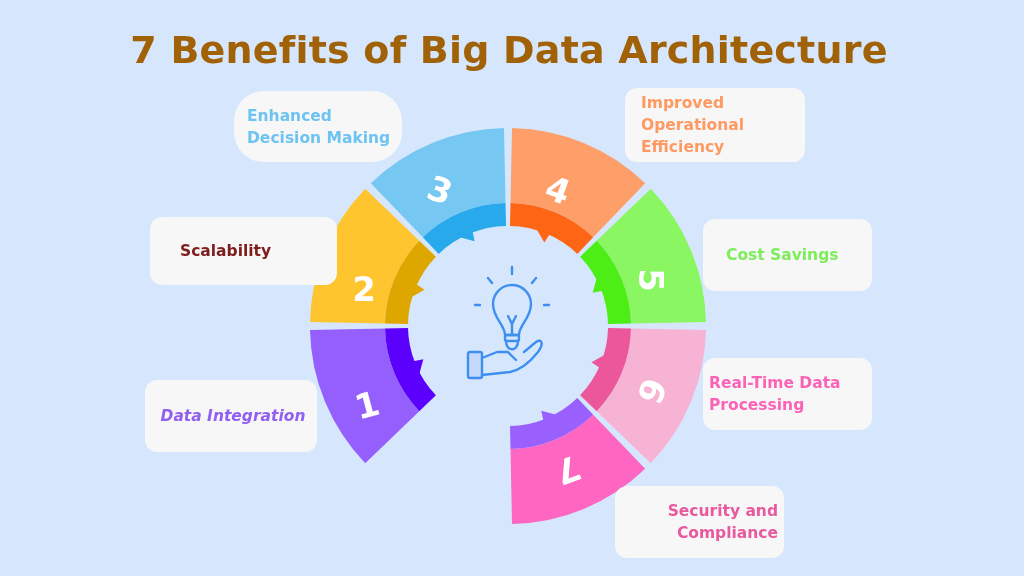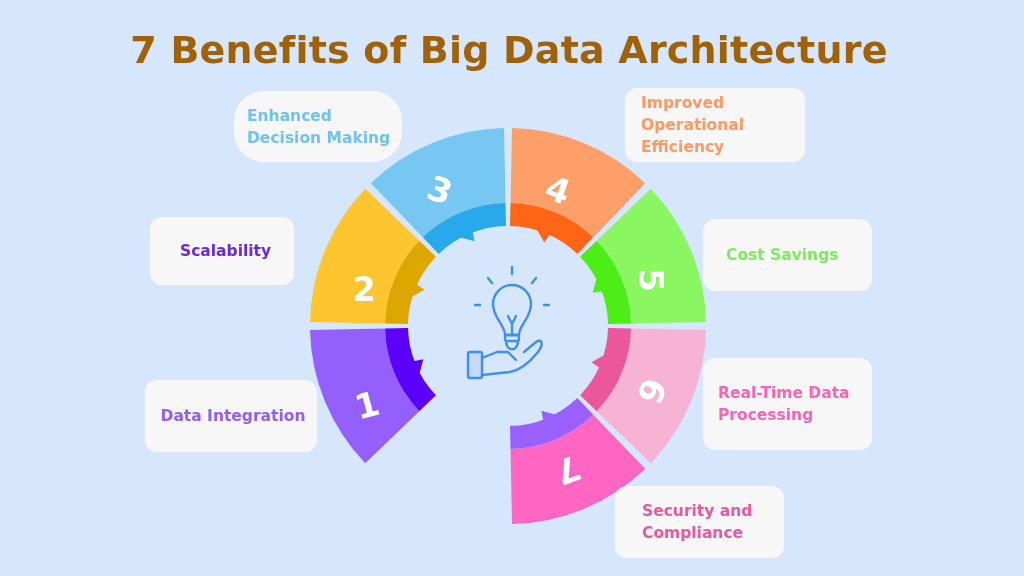--- a/index.html
+++ b/index.html
@@ -90,34 +90,34 @@
     <path d="M505 335 C505 325 493 318 493 304 A19 19 0 1 1 531 304 C531 318 519 325 519 335 Z"></path>
     <path d="M508 316 L512 324 L516 316 M512 324 L512 335"></path>
     <rect x="505" y="335" width="14" height="6" rx="2"></rect>
     <path d="M506 341 C506 352 518 352 518 341"></path>
     <rect x="468" y="352" width="14" height="26" rx="2" fill="#c4d9fb"></rect>
     <path d="M482 358 L497 352 L508 352 L516 360 M482 375 L510 372 C520 370 530 362 538 352 C544 344 542 338 536 342 L524 352"></path>
   </g>
 </svg>
 
 <div id="boxes">
-    <div class="label-box" style="left: 145px; top: 380px; width: 172px; height: 72px; padding-left: 10px; padding-right: 6px; justify-content: center; color: rgb(146, 96, 240);">
+    <div class="label-box" style="left: 145px; top: 380px; width: 172px; height: 72px; padding-left: 10px; padding-right: 6px; justify-content: center; color: rgb(146, 96, 240); font-style: italic;">
       <span>Data Integration</span>
     </div>
-    <div class="label-box" style="left: 150px; top: 217px; width: 144px; height: 68px; padding-left: 30px; padding-right: 6px; justify-content: flex-start; color: #6d28d9;">
+    <div class="label-box" style="left: 150px; top: 217px; width: 187px; height: 68px; padding-left: 30px; padding-right: 6px; justify-content: flex-start; color: #7f1d1d;">
       <span>Scalability</span>
     </div>
     <div class="label-box" style="left: 234px; top: 91px; width: 168px; height: 71px; padding-left: 13px; padding-right: 6px; justify-content: flex-start; color: rgb(110, 195, 241); border-radius: 30px;">
       <span>Enhanced Decision Making</span>
     </div>
     <div class="label-box" style="left: 625px; top: 88px; width: 180px; height: 74px; padding-left: 16px; padding-right: 6px; justify-content: flex-start; color: rgb(254, 154, 97);">
       <span>Improved Operational Efficiency</span>
     </div>
     <div class="label-box" style="left: 703px; top: 219px; width: 169px; height: 72px; padding-left: 23px; padding-right: 5px; justify-content: flex-start; color: rgb(125, 237, 90);">
       <span>Cost Savings</span>
     </div>
-    <div class="label-box" style="left: 703px; top: 358px; width: 169px; height: 92px; padding-left: 15px; padding-right: 6px; justify-content: flex-start; color: rgb(251, 99, 183);">
+    <div class="label-box" style="left: 703px; top: 358px; width: 169px; height: 72px; padding-left: 6px; padding-right: 6px; justify-content: flex-start; color: rgb(251, 99, 183);">
       <span>Real-Time Data Processing</span>
     </div>
-    <div class="label-box" style="left: 615px; top: 486px; width: 169px; height: 72px; padding-left: 27px; padding-right: 6px; justify-content: flex-start; color: rgb(232, 89, 158);">
+    <div class="label-box" style="left: 615px; top: 486px; width: 169px; height: 72px; padding-left: 27px; padding-right: 6px; justify-content: flex-start; color: rgb(232, 89, 158); text-align: right;">
       <span>Security and Compliance</span>
     </div>
   </div>
 
 </body></html>

